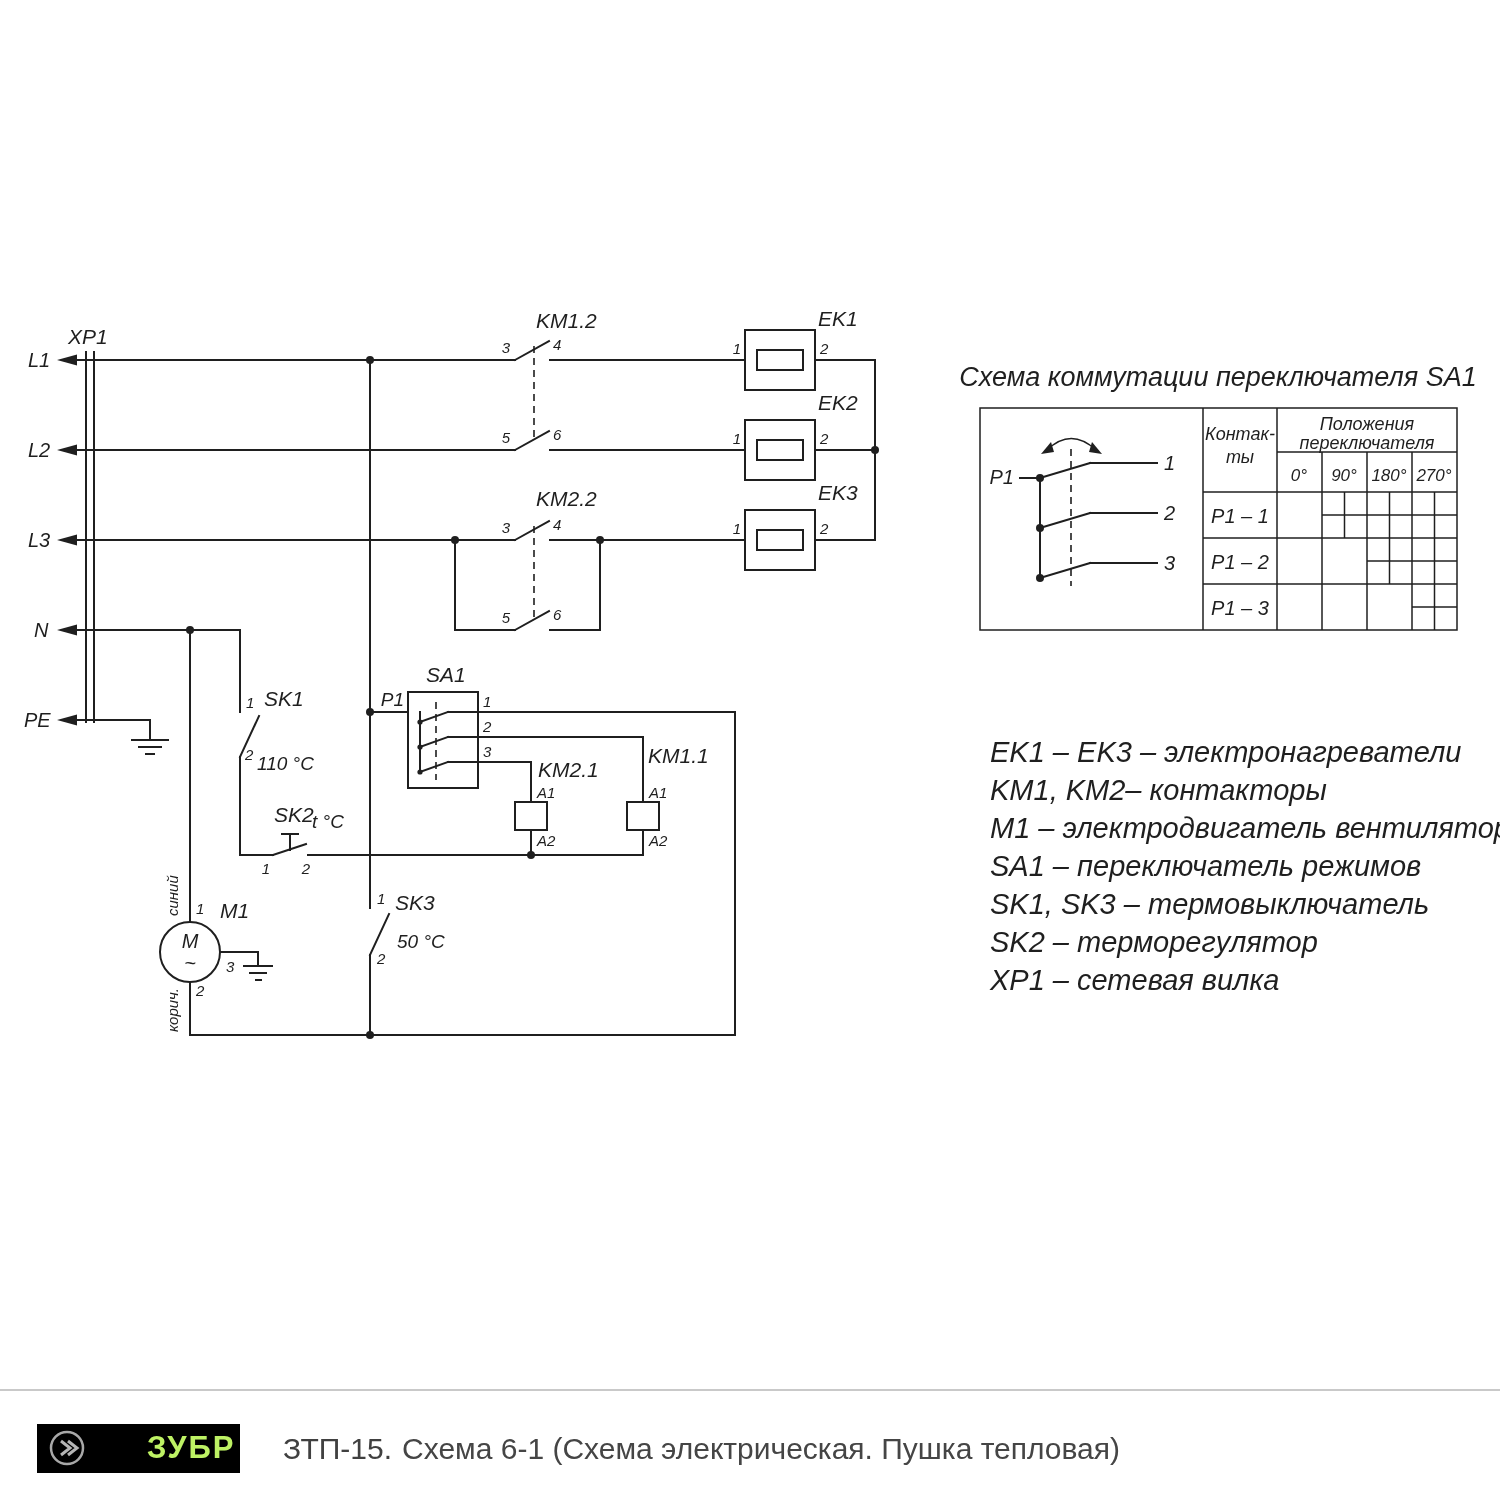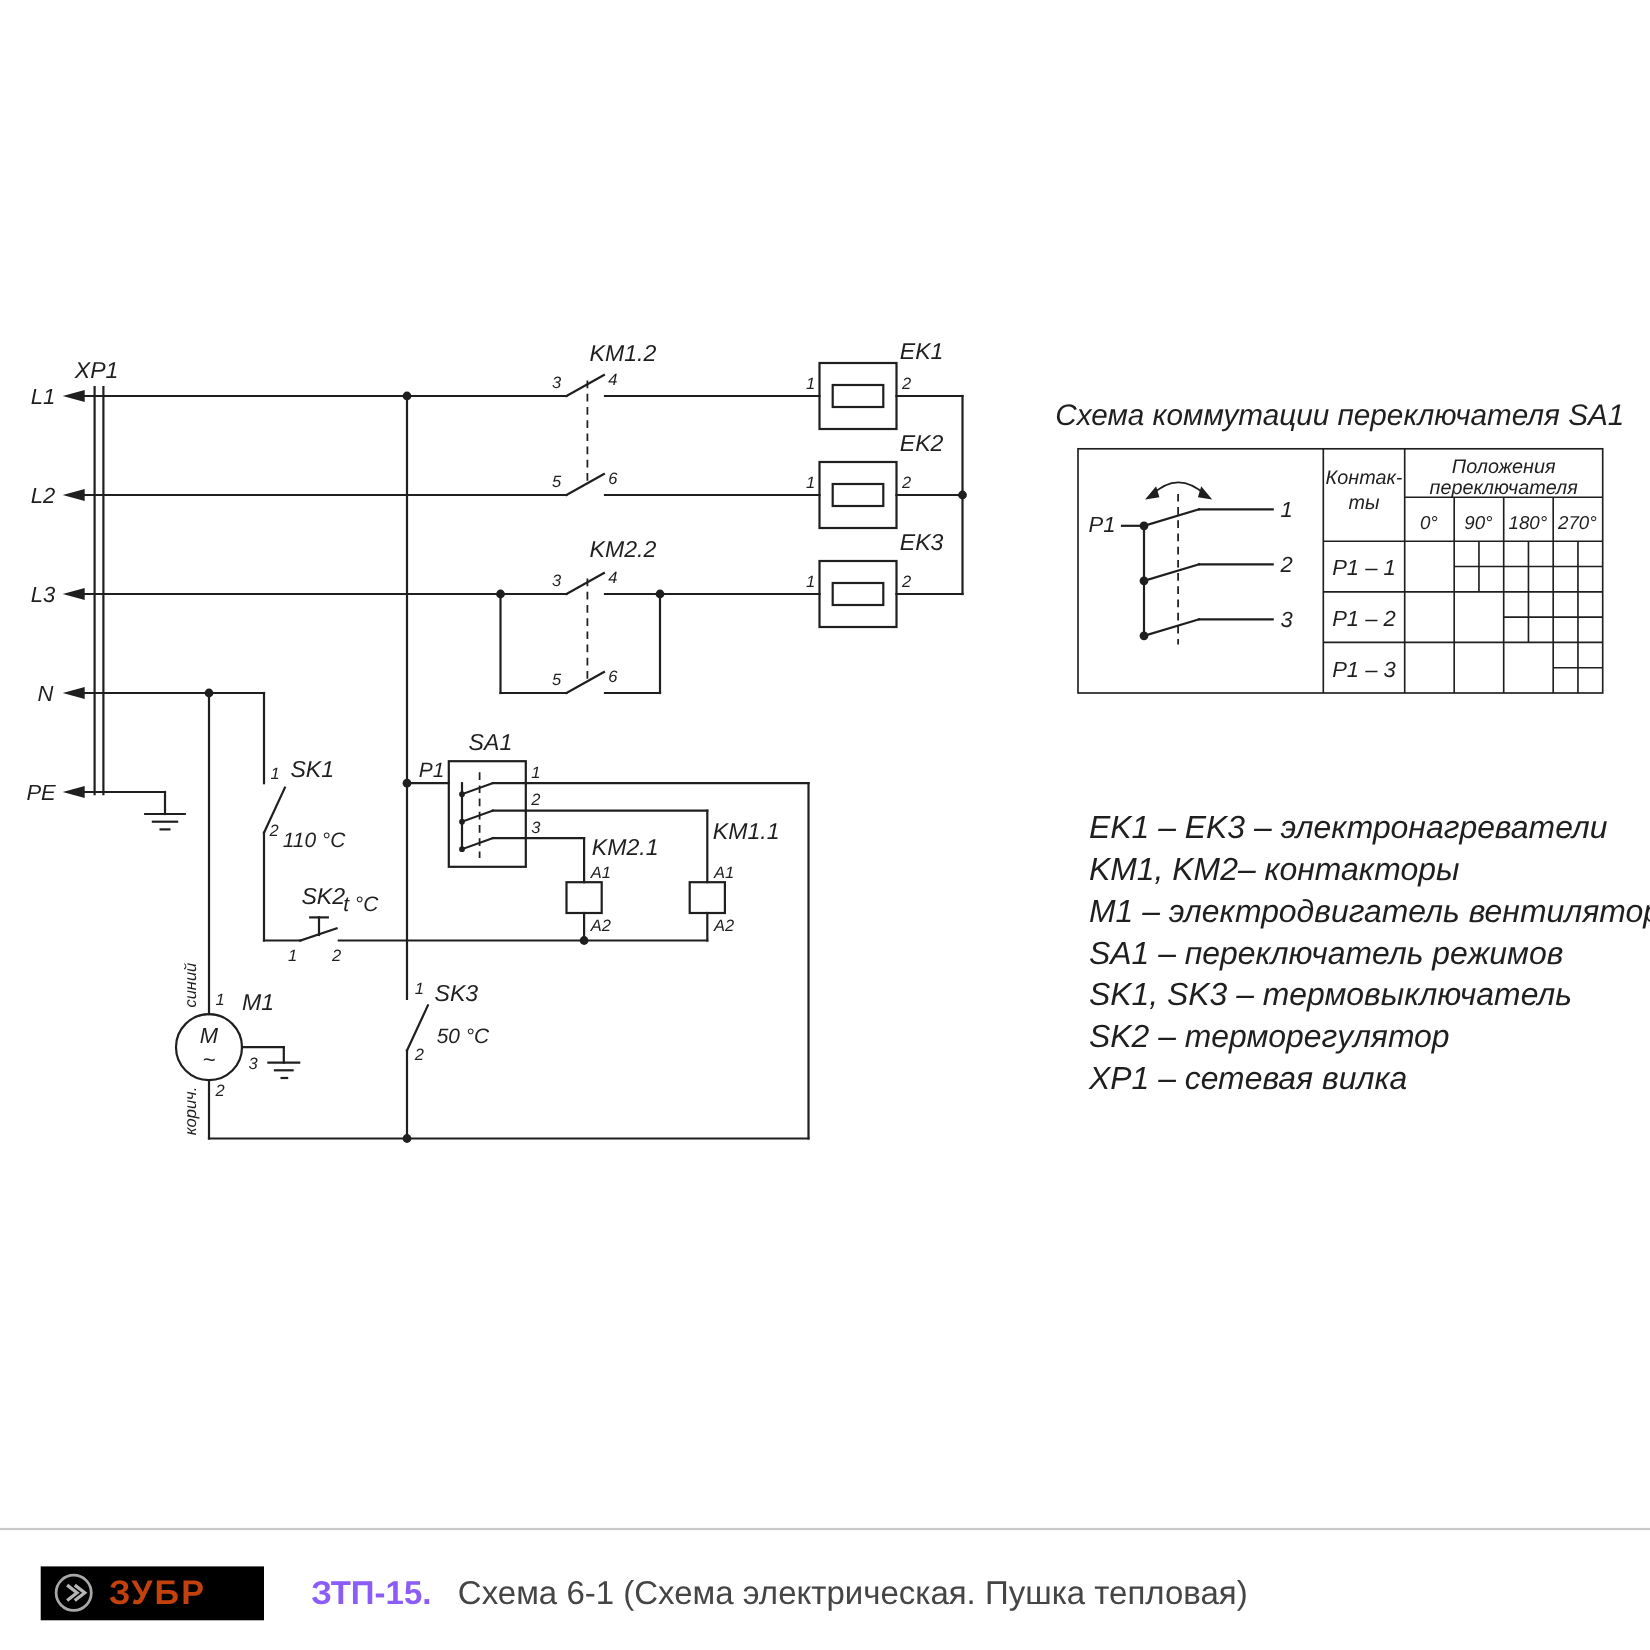--- a/index.html
+++ b/index.html
@@ -17,23 +17,23 @@
   .temp{font-size:19px;}
   .small-rot{font-size:15px;}
   .motor-m{font-size:20px;}
   .tbl-title{font-size:27px;}
   .tbl-head{font-size:18px;}
   .tbl-sub{font-size:17px;}
   .tbl-row{font-size:20px;}
   .legend-line{font-size:29px;}
   .divider{position:absolute;left:0;top:1389px;width:1500px;height:0;border-top:2px solid #c9c9c9;}
   .logo{position:absolute;left:37px;top:1424px;width:203px;height:49px;background:#000;display:flex;align-items:center;gap:6px;}
-  .logo-text{color:#c2410c;font-weight:bold;font-size:31px;letter-spacing:2px;line-height:1;padding-bottom:3px;}
+  .logo-text{color:#bef264;font-weight:bold;font-size:31px;letter-spacing:2px;line-height:1;padding-bottom:3px;margin-left:48px;}
   .caption{position:absolute;left:283px;top:1424px;height:49px;display:flex;align-items:center;font-size:30px;color:#454545;}
-  .caption .model{font-weight:bold;color:#8b5cf6;margin-right:24px;}
+  .caption .model{font-weight:normal;color:#404040;margin-right:10px;}
 </style>
 </head>
 <body>
 
 <svg class="schematic" width="1500" height="1500" viewBox="0 0 1500 1500">
 
   <g>
     <text class="comp" x="68" y="344">XP1</text>
     <line class="w" x1="86" y1="352" x2="86" y2="722"></line>
     <line class="w" x1="94" y1="352" x2="94" y2="722"></line>

